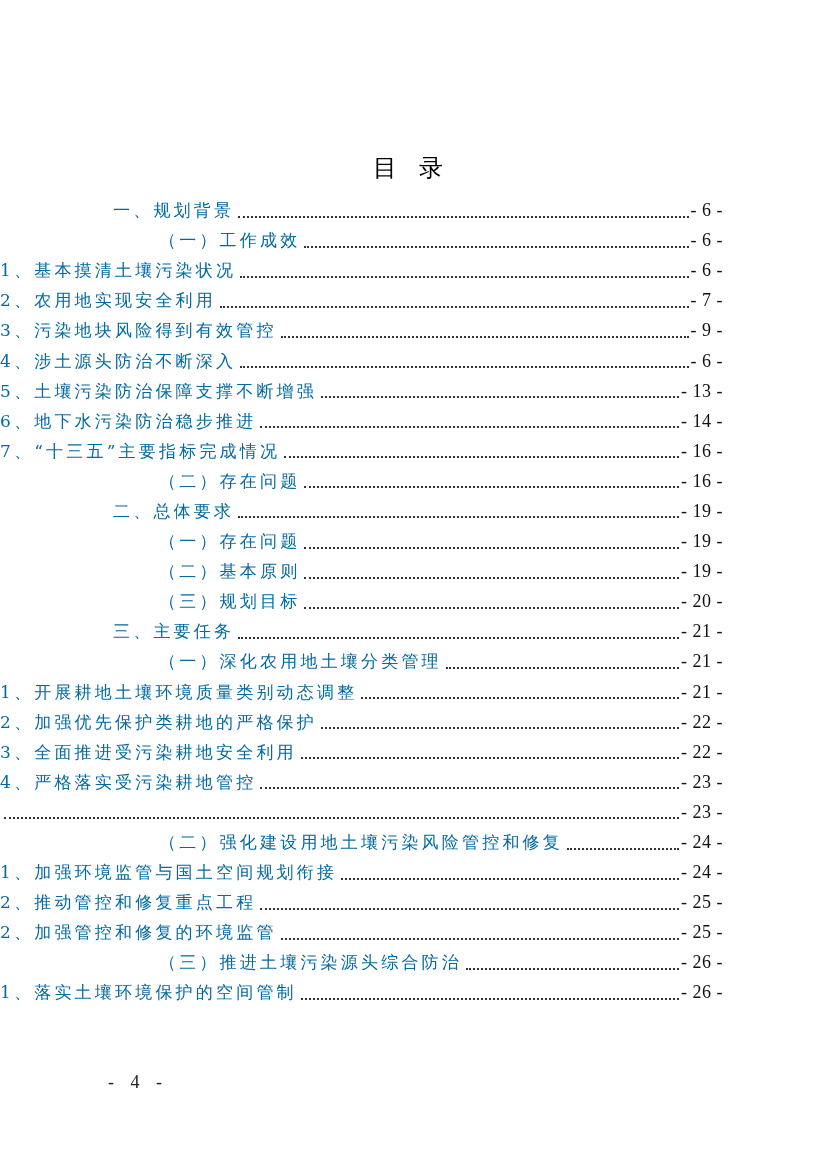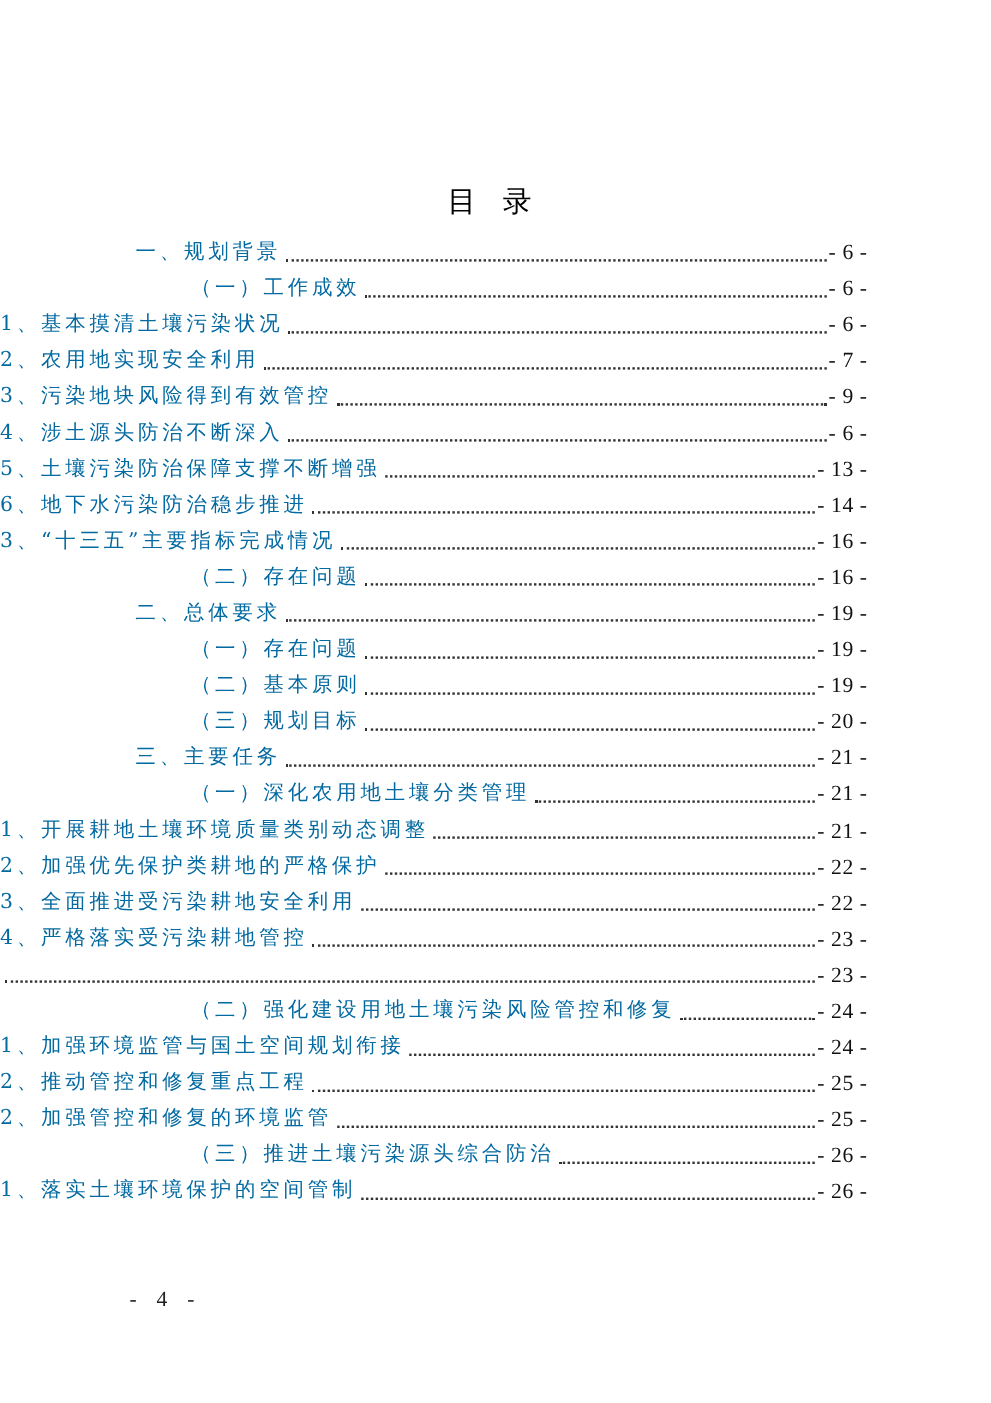--- a/index.html
+++ b/index.html
@@ -132,21 +132,21 @@
         <span class="toc-label">5、土壤污染防治保障支撑不断增强</span>
         <span class="toc-leader"></span>
         <span class="toc-page">- 13 -</span>
       </li>
     <li class="toc-row level-3">
         <span class="toc-label">6、地下水污染防治稳步推进</span>
         <span class="toc-leader"></span>
         <span class="toc-page">- 14 -</span>
       </li>
     <li class="toc-row level-3">
-        <span class="toc-label">3、“十三五”主要指标完成情况</span>
+        <span class="toc-label">7、“十三五”主要指标完成情况</span>
         <span class="toc-leader"></span>
         <span class="toc-page">- 16 -</span>
       </li>
     <li class="toc-row level-2">
         <span class="toc-label">（二）存在问题</span>
         <span class="toc-leader"></span>
         <span class="toc-page">- 16 -</span>
       </li>
     <li class="toc-row level-1">
         <span class="toc-label">二、总体要求</span>

